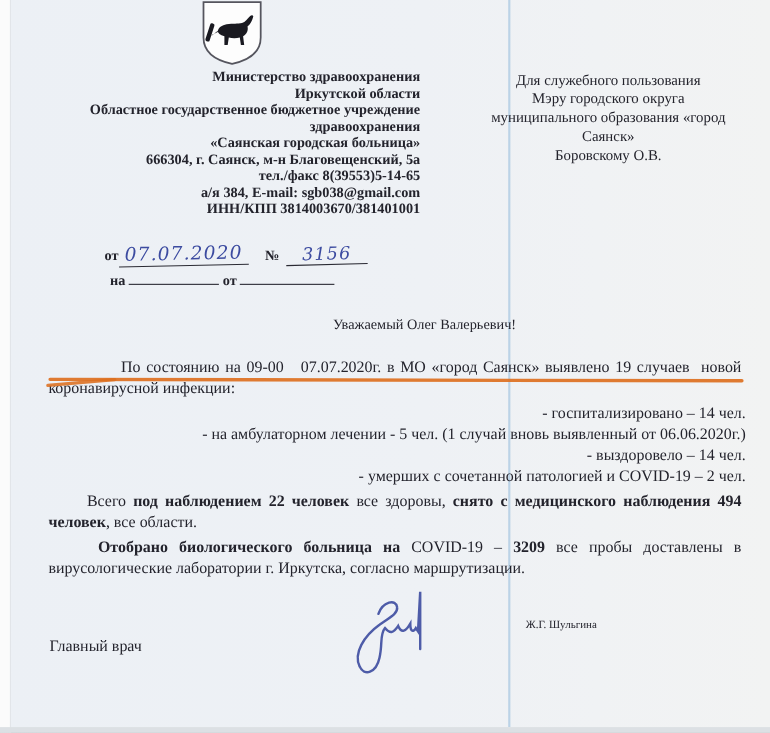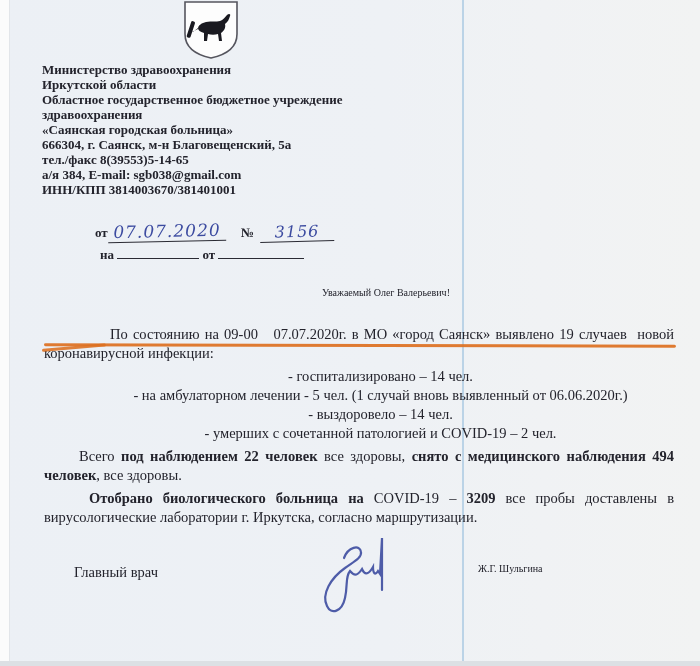--- a/index.html
+++ b/index.html
@@ -10,54 +10,54 @@
   }
   .left-strip { position:absolute; left:0; top:0; width:9px; height:100%;
     background:#fbfbfb; border-right:1px solid #e2e5e9; }
   .bottom-strip { position:absolute; left:0; bottom:0; width:100%; height:5px; background:#dce0e4; }
   .fold-line { position:absolute; left:462px; top:0; width:2px; height:661px;
     background:#aac8e2; opacity:.75; }
 
   .emblem { position:absolute; left:181px; top:1px; }
 
   .letterhead { position:absolute; left:42px; top:62px; width:340px;
-    text-align:left; font-size:13px; line-height:15px; font-weight:bold; }
+    text-align:right; font-size:13px; line-height:15px; font-weight:bold; }
 
   .ref-row { position:absolute; font-size:13px; font-weight:bold; white-space:nowrap; }
   .ref1 { left:95px; top:221px; }
   .ref2 { left:100px; top:247px; }
   .blank { display:inline-block; border-bottom:1.6px solid #2a2a33; vertical-align:baseline; }
   .hw { font-family:"DejaVu Serif", serif; font-style:italic; font-weight:normal;
     color:#3c4ba0; letter-spacing:1px; }
   .hw-date { display:inline-block; width:118px; text-align:center; font-size:17px;
     border-bottom:1.6px solid #2a2a33; transform:rotate(-1.2deg); margin-right:12px; }
   .hw-num { display:inline-block; width:74px; text-align:center; font-size:16px;
     border-bottom:1.6px solid #2a2a33; transform:rotate(-1.5deg); margin-left:6px; }
 
   .addressee { position:absolute; left:412px; top:64px; width:282px;
     text-align:center; font-size:13.5px; line-height:17px; }
 
   .salutation { position:absolute; left:80px; top:287px; width:612px;
-    text-align:center; font-size:10px; }
+    text-align:center; font-size:13px; }
 
   .bodytext { position:absolute; left:40px; top:321px; width:638px;
     font-size:14.5px; line-height:19px; text-align:justify; }
   .bodytext p { margin:4px; }
   .p1 { text-indent:66px; }
-  .list-item { padding-left:43px; text-align:center; }
+  .list-item { padding-left:43px; text-align:right; }
   .p2 { text-indent:35px; }
   .p3 { text-indent:45px; }
   .b { font-weight:bold; }
 
   .orange-line { position:absolute; left:44px; top:344px; width:632px; height:3px;
     background:#dd7020; border-radius:2px; transform:rotate(0.12deg); opacity:.92; }
   .orange-hook { position:absolute; left:42px; top:349px; width:64px; height:2.6px;
     background:#dd7020; border-radius:2px; transform:rotate(-5deg); transform-origin:left center; opacity:.88; }
 
-  .sig-label { position:absolute; left:45px; top:564px; font-size:14.5px;margin-left:29px; }
+  .sig-label { position:absolute; left:45px; top:580px; font-size:14.5px; }
   .sig-name  { position:absolute; left:478px; top:563px; font-size:10px; }
   .sig-scrawl { position:absolute; left:312px; top:532px; }
 </style>
 </head>
 <body>
 
 <div class="canvas">
 
   <div class="left-strip"></div>
   <div class="fold-line"></div>
@@ -85,30 +85,37 @@
     <span>от</span><span class="hw hw-date">07.07.2020</span>
     <span>№</span><span class="hw hw-num">3156</span>
   </div>
   <div class="ref-row ref2">
     <span>на</span>
     <span class="blank" style="width:82px;"></span>
     <span>от</span>
     <span class="blank" style="width:86px;"></span>
   </div>
 
+  <div class="addressee">
+    <div>Для служебного пользования</div>
+    <div>Мэру городского округа</div>
+    <div>муниципального образования «город</div>
+    <div>Саянск»</div>
+    <div>Боровскому О.В.</div>
+  </div>
 
   <div class="salutation">Уважаемый Олег Валерьевич!</div>
 
   <div class="bodytext">
     <p class="p1">По состоянию на 09-00&nbsp;&nbsp; 07.07.2020г. в МО «город Саянск» выявлено 19 случаев&nbsp; новой коронавирусной инфекции:</p>
     <div class="list-item">- госпитализировано – 14 чел.</div>
     <div class="list-item">- на амбулаторном лечении - 5 чел. (1 случай вновь выявленный от 06.06.2020г.)</div>
     <div class="list-item">- выздоровело – 14 чел.</div>
     <div class="list-item">- умерших с сочетанной патологией и COVID-19 – 2 чел.</div>
-    <p class="p2"><span>Всего </span><span class="b">под наблюдением 22 человек</span><span> все здоровы, </span><span class="b">снято с медицинского наблюдения 494 человек</span><span>, все здоровы.</span></p>
+    <p class="p2"><span>Всего </span><span class="b">под наблюдением 22 человек</span><span> все здоровы, </span><span class="b">снято с медицинского наблюдения 494 человек</span><span>, все области.</span></p>
     <p class="p3"><span class="b">Отобрано биологического больница на </span><span>COVID-19 – </span><span class="b">3209</span><span> все пробы доставлены в вирусологические лаборатории г. Иркутска, согласно маршрутизации.</span></p>
   </div>
 
   <div class="orange-line"></div>
   <div class="orange-hook"></div>
 
   <div class="sig-label">Главный врач</div>
   <svg class="sig-scrawl" width="92" height="92" viewBox="0 0 92 92">
     <path d="M32,26 C36,15 48,12 49,20 C50,26 41,30 33,36 C19,46 9,62 15,74 C19,83 30,80 33,66 C36,53 33,45 38,39 C43,45 46,43 50,37 C53,44 57,42 61,35 C61,41 63,44 66,39 L68,42 L70,6 L70,58" fill="none" stroke="#3c4ba0" stroke-width="2.2" stroke-linecap="round" opacity="0.9"></path>
   </svg>

